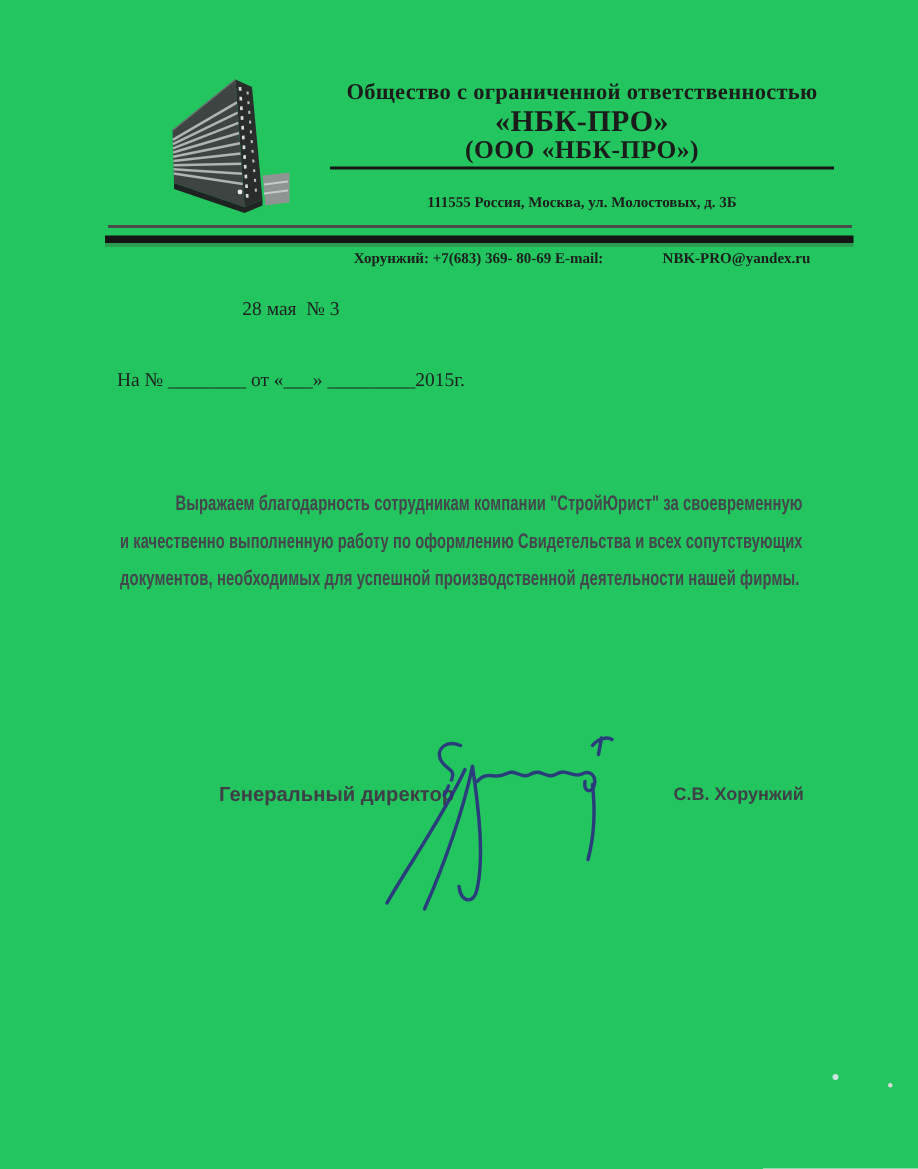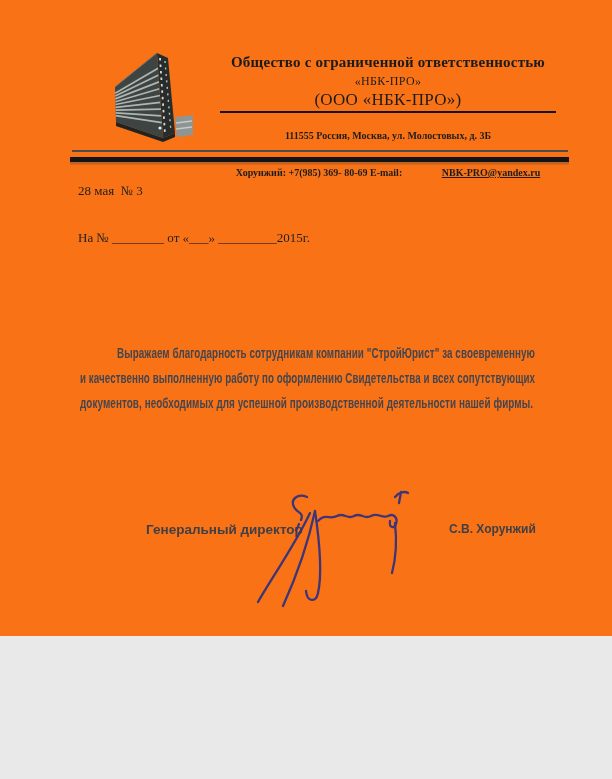--- a/index.html
+++ b/index.html
@@ -1,44 +1,44 @@
 <!DOCTYPE html>
 <html><head>
 <meta charset="utf-8">
 <style>
   html,body{margin:0;padding:0;background:#e9e9e9;}
   .page{
-    position:relative; width:612px; height:636px;
-    background:#f97316; overflow:hidden;
+    position:relative; width:612px; height:779px;
+    background:#22c55e; overflow:hidden;
     font-family:"Liberation Serif", serif; color:#1b1b1b;
   }
   
   .logo{position:absolute; left:103px; top:49px; width:115px; height:100px;}
   .org-block{
     position:absolute; left:220px; top:53px; width:336px;
     text-align:center; border-bottom:2.6px solid #141414; padding-bottom:1px;
   }
   .org-type{font-size:15px; font-weight:600; line-height:18.5px; letter-spacing:.2px;}
-  .org-name{font-size:12px; font-weight:400; line-height:19.5px; letter-spacing:.3px;}
-  .org-alt {font-size:17px; font-weight:400; line-height:18.5px; letter-spacing:.3px;}
+  .org-name{font-size:20px; font-weight:700; line-height:19.5px; letter-spacing:.3px;}
+  .org-alt {font-size:17px; font-weight:700; line-height:18.5px; letter-spacing:.3px;}
   .contacts{
     position:absolute; left:220px; top:105px; width:336px;
     text-align:center; font-size:10px; font-weight:600; line-height:12.4px;
     color:#1d1d1d; white-space:pre;
   }
-  .email{text-decoration:underline;margin-left:37px;}
+  .email{margin-left:37px;}
   
   .rule-thin{position:absolute; left:72px; top:150px; width:496px; height:1.8px; background:#4c4c4c;}
   .rule-thick{position:absolute; left:70px; top:157px; width:499px; height:4.5px; background:#141414;
               box-shadow:0 2.5px 0 rgba(60,60,60,.30);}
   
-  .ref{position:absolute; left:78px; top:152px; font-size:13px; line-height:15.5px; white-space:pre; color:#1f1f1f;}
+  .ref{position:absolute; left:78px; top:167px; font-size:13px; line-height:15.5px; white-space:pre; color:#1f1f1f;text-align:center;}
   
   .body-par{
-    position:absolute; left:80px; top:341px; width:455px;
+    position:absolute; left:80px; top:323px; width:455px;
     font-family:"Liberation Sans", sans-serif; font-weight:700;
     font-size:14px; line-height:25px; color:#45454e; letter-spacing:.1px;
   }
   .body-line{height:25px; overflow:visible;}
   .indent{padding-left:37px;}
   .fit{display:inline-block; white-space:nowrap; transform-origin:left center;}
   
   .sig-title{position:absolute; left:118px; top:522px; font-family:"Liberation Sans", sans-serif;
              font-weight:700; font-size:13.5px; color:#3f3f47;margin-left:28px;}
   .sig-name{position:absolute; left:449px; top:522px; font-family:"Liberation Sans", sans-serif;
@@ -85,21 +85,21 @@
   </div>
 
   <div class="org-block">
     <div class="org-type">Общество с ограниченной ответственностью</div>
     <div class="org-name">«НБК-ПРО»</div>
     <div class="org-alt">(ООО «НБК-ПРО»)</div>
   </div>
 
   <div class="contacts">
     <div>111555 Россия, Москва, ул. Молостовых, д. 3Б</div>
-    <div><span>Хорунжий:</span> <span>+7(985) 369- 80-69</span> <span>E-mail:</span> <span class="email">NBK-PRO@yandex.ru</span></div>
+    <div><span>Хорунжий:</span> <span>+7(683) 369- 80-69</span> <span>E-mail:</span> <span class="email">NBK-PRO@yandex.ru</span></div>
   </div>
 
   <div class="rule-thin"></div>
   <div class="rule-thick"></div>
 
   <div class="ref">
     <div>28 мая  № 3</div>
     <div>На № ________ от «___» _________2015г.</div>
   </div>
 

